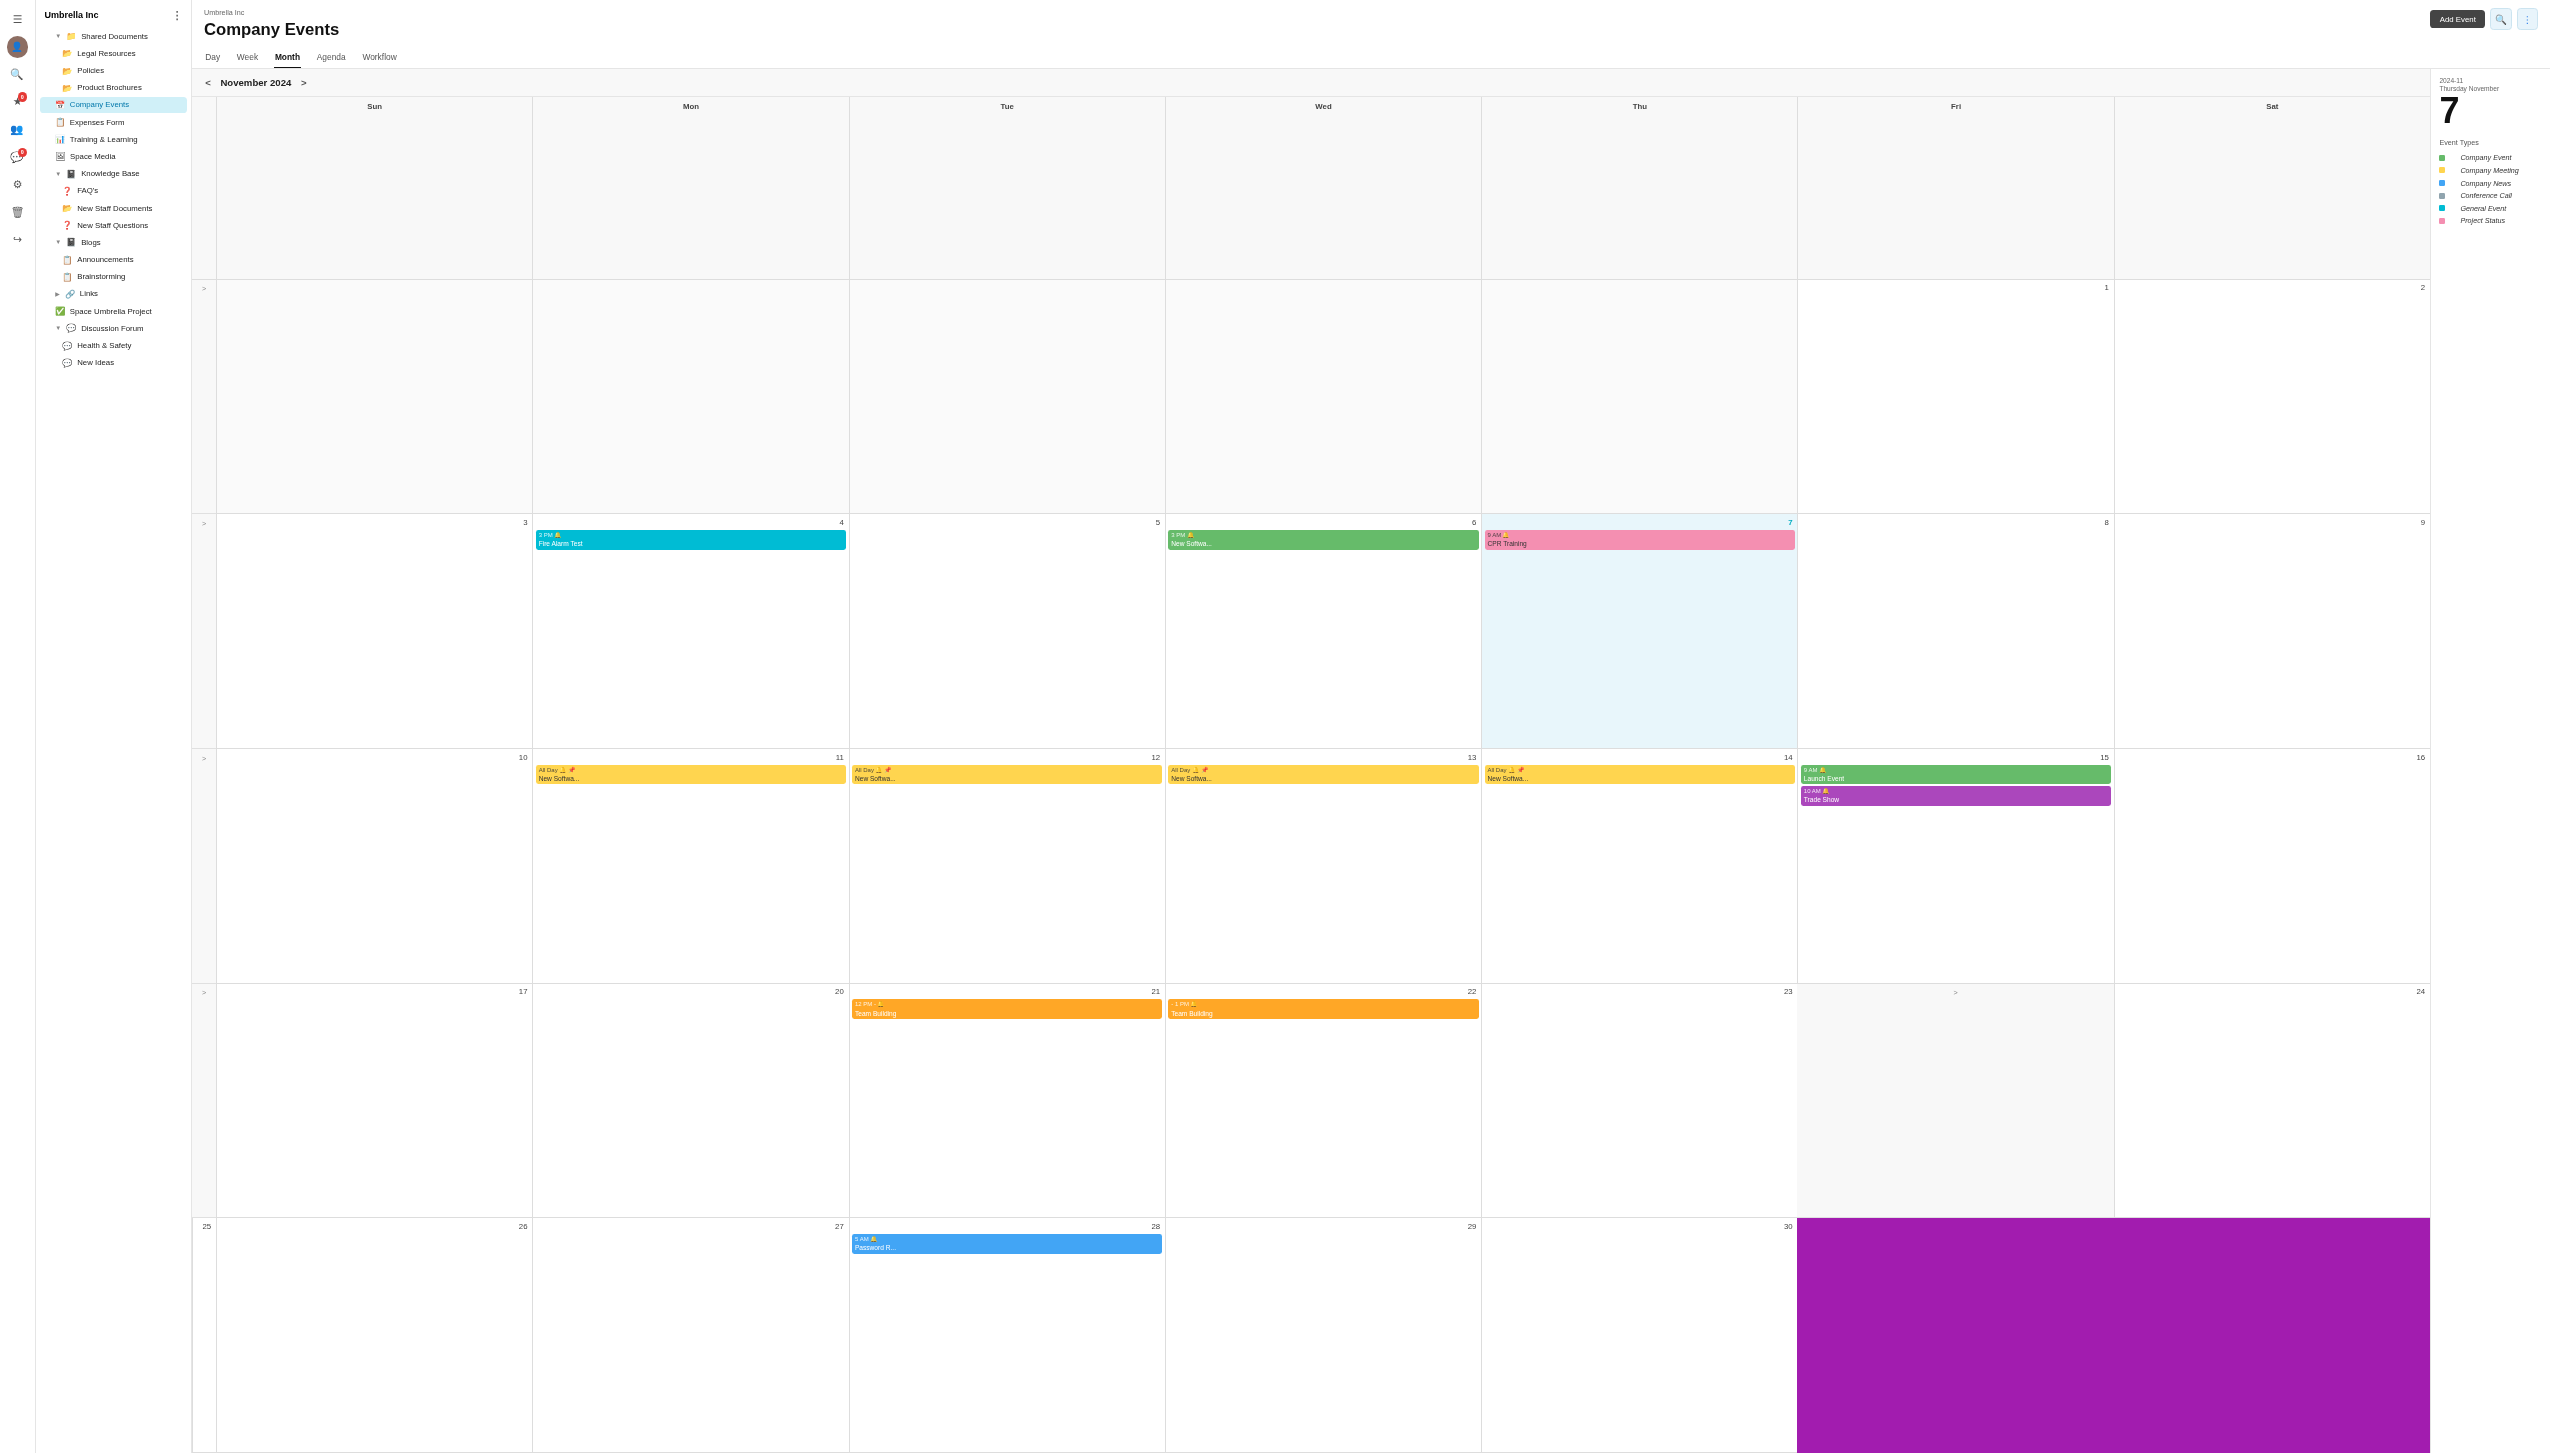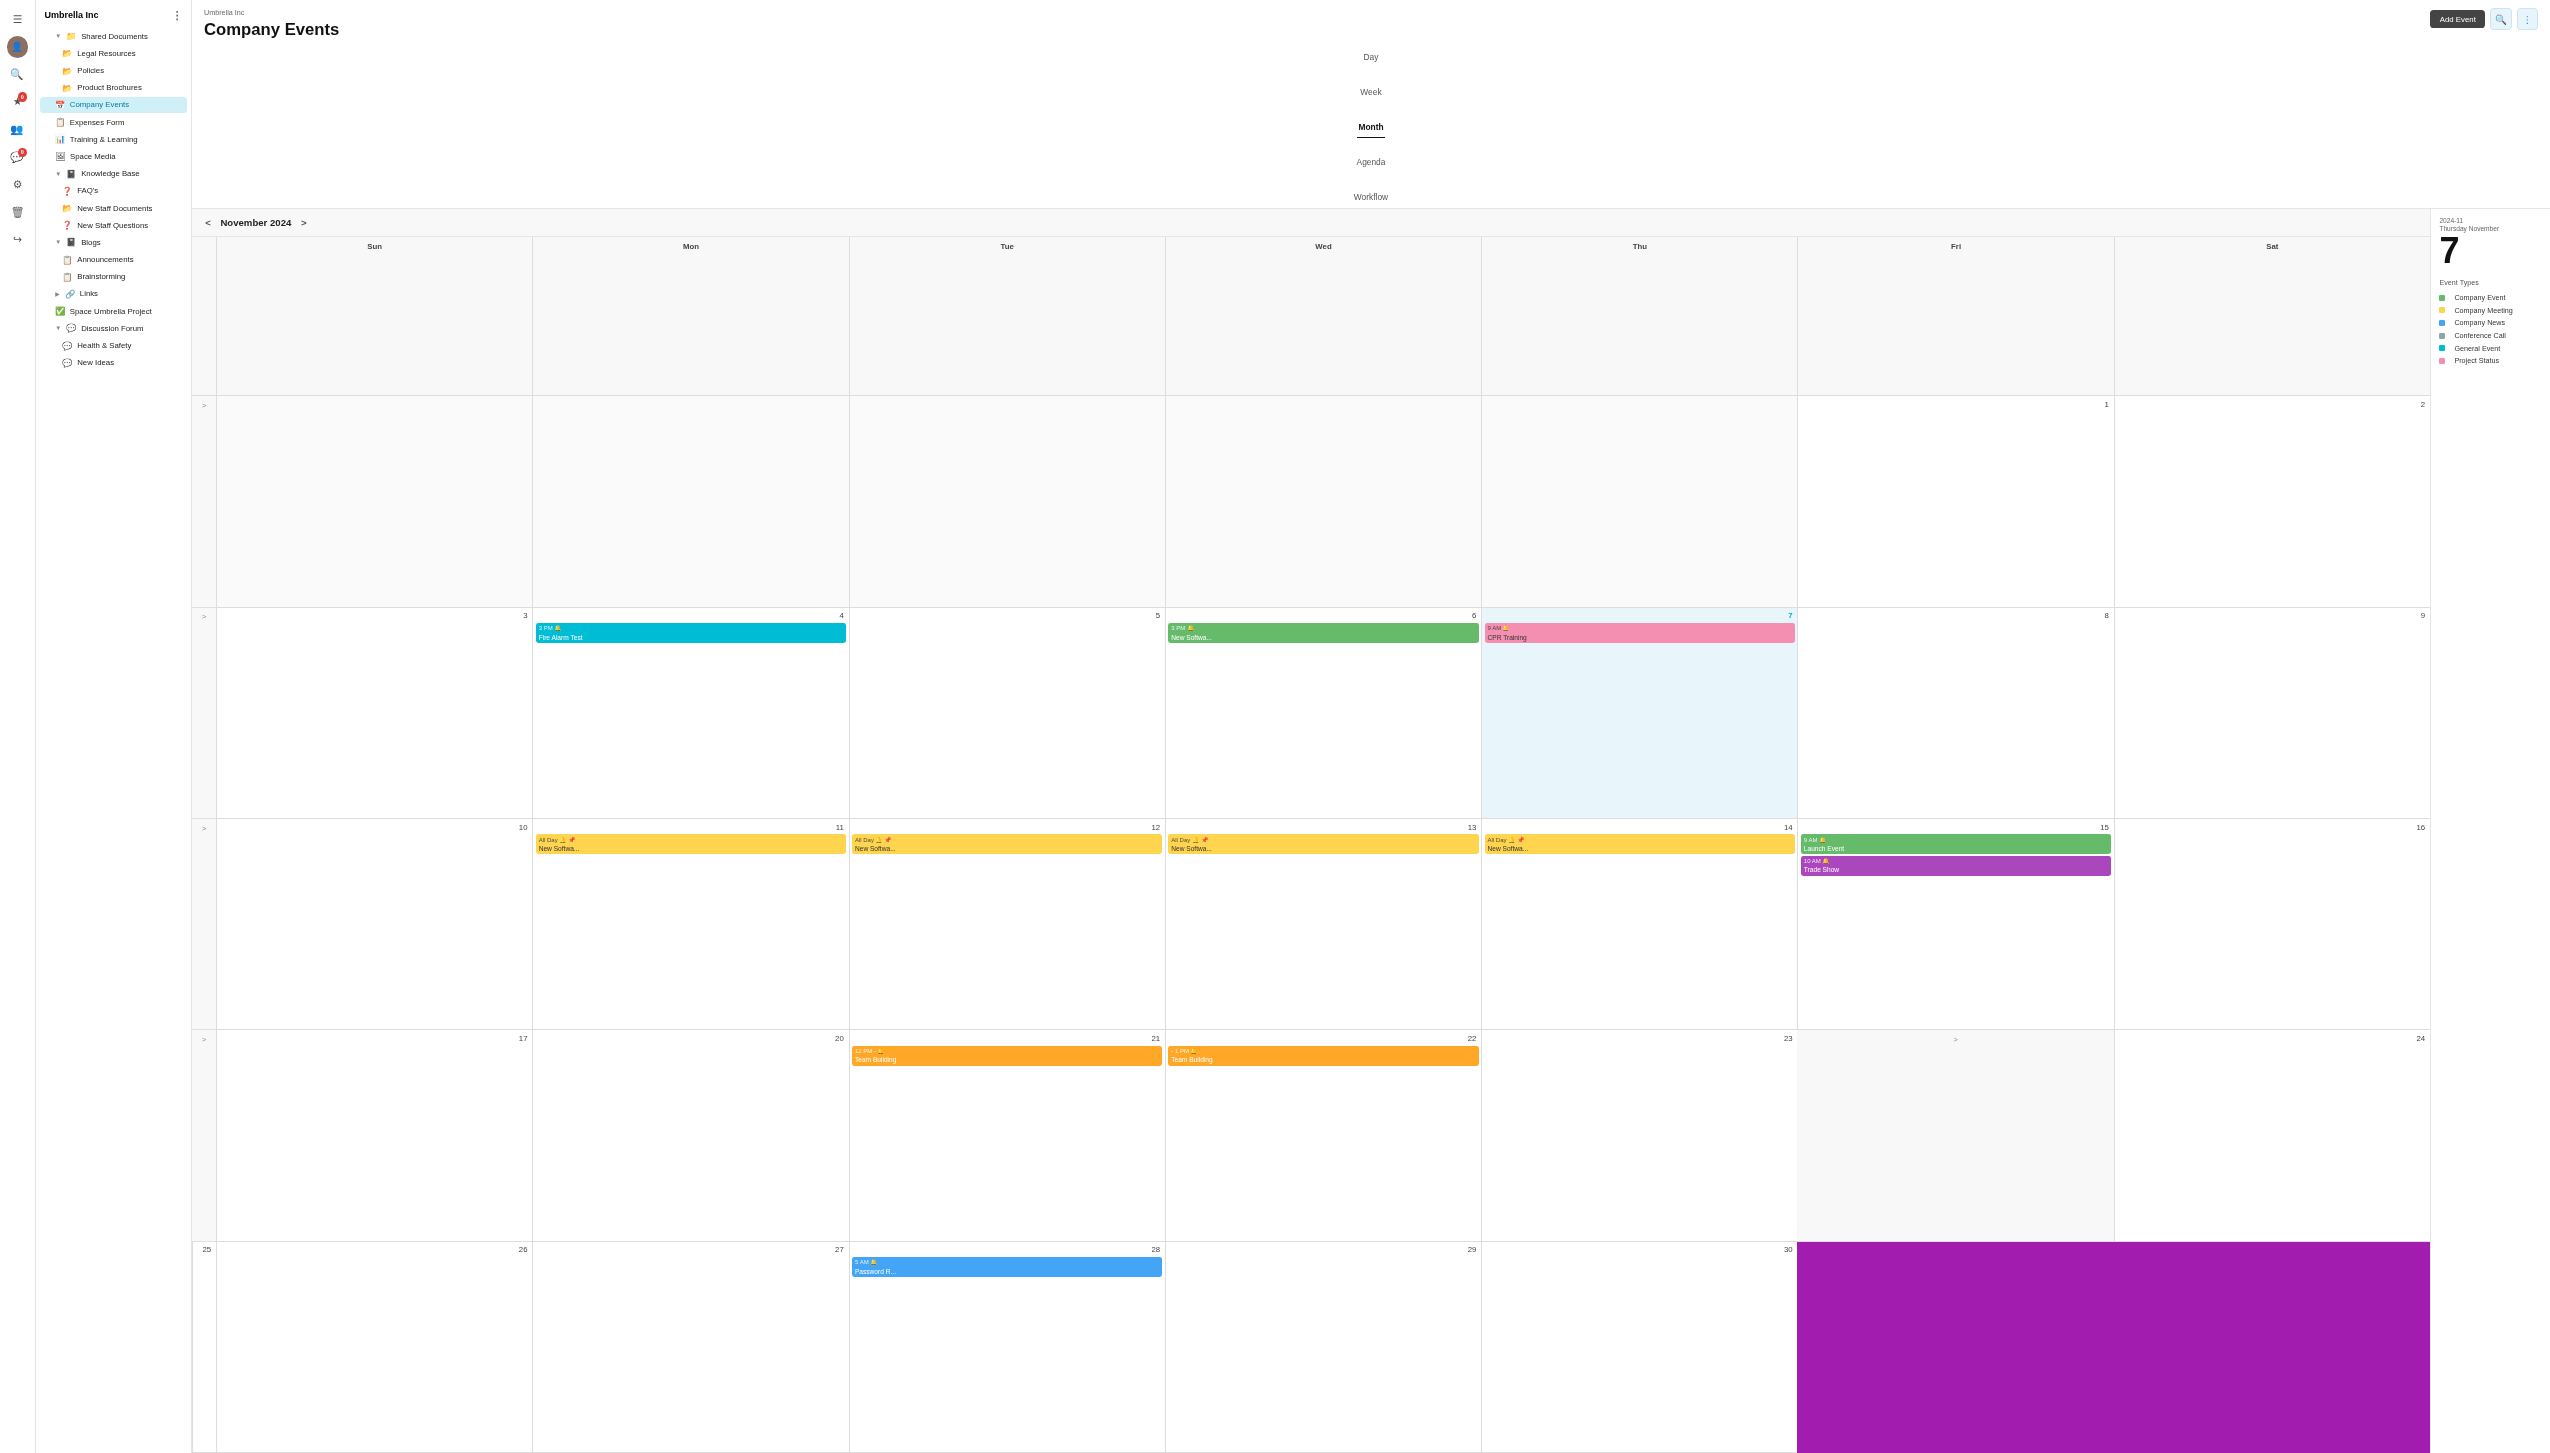--- a/index.html
+++ b/index.html
@@ -108,21 +108,20 @@
     .page-title {
       font-size: 16.7px;
       font-weight: 700;
       color: #111;
       margin-bottom: 7.2px;
     }
     .tabs {
       display: flex;
       gap: 14.4px;
       align-items: center;
-      flex-direction: column;
     }
     .tab {
       padding: 4.8px 1.2px;
       cursor: pointer;
       font-size: 8.4px;
       color: #555;
       border-bottom: 1.2px solid transparent;
       position: relative;
     }
     .tab.active { color: #111; font-weight: 600; border-bottom: 1.2px solid #111; }
@@ -292,24 +291,25 @@
     }
     .event-types-label {
       font-size: 7.2px;
       font-weight: 400;
       color: #555;
       margin-bottom: 4.8px;
     }
     .event-type-item {
       display: flex;
       align-items: center;
-      gap: 9px;
+      gap: 15px;
       font-size: 7.2px;
       color: #333;
       padding: 1.8px 0;
+      font-style: italic;
     }
     .event-type-dot {
       width: 6px; height: 6px;
       border-radius: 1.2px;
       flex-shrink: 0;
     }
     .et-company { background: #66bb6a; }
     .et-meeting { background: #ffd54f; }
     .et-news { background: #42a5f5; }
     .et-conf { background: #90a4ae; }

